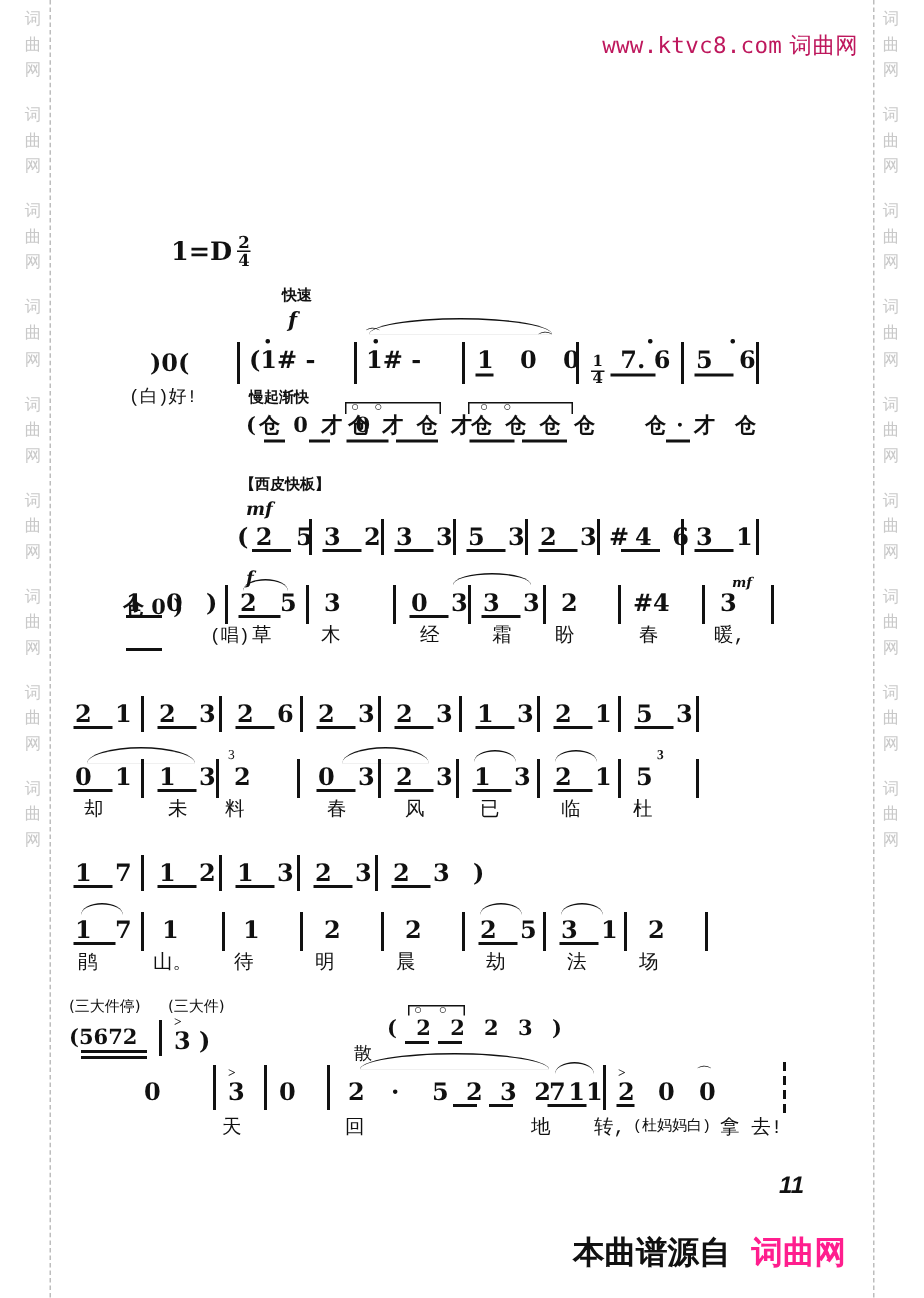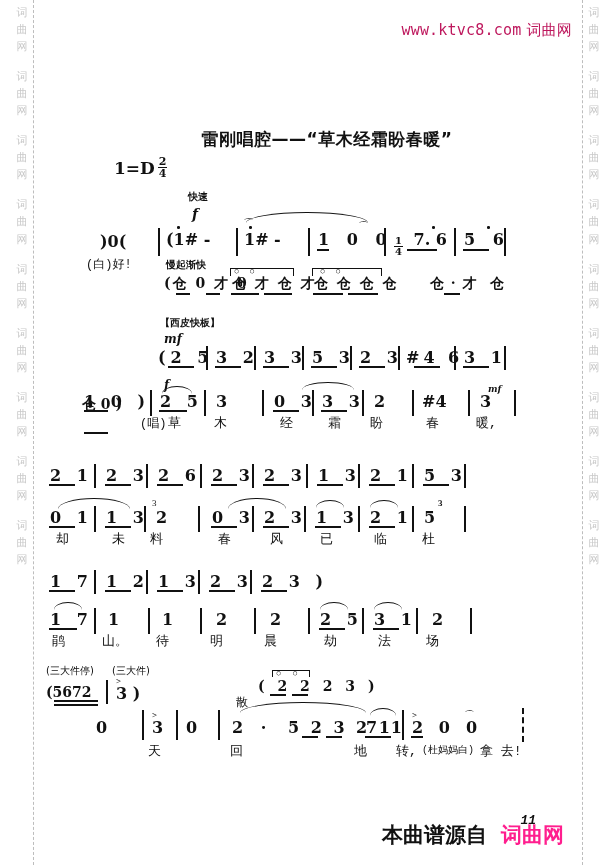--- a/index.html
+++ b/index.html
@@ -89,22 +89,22 @@
   
   .dot{position:absolute;width:2.6px;height:2.6px;background:#111;border-radius:50%;}
 
   
   .ferm{position:absolute;font-size:11px;font-family:"DejaVu Sans", sans-serif;}
 
   .lyric{position:absolute;font-family:Liberation Mono, monospace;font-size:13px;white-space:nowrap;}
   .lyric.small{font-size:10px;}
 
   .pageno{
-    position:absolute;right:40px;top:813px;
-    font-family:Liberation Mono, monospace;font-style:italic;font-weight:bold;font-size:13px;
+    position:absolute;right:40px;top:782px;
+    font-family:Liberation Sans, sans-serif;font-style:italic;font-weight:bold;font-size:16px;
   }
 
   
   .footer{
     position:absolute;left:0;right:0;bottom:16px;
     text-align:right;padding-right:52px;
     font-family:"DejaVu Sans", sans-serif;
     font-size:21px;font-weight:bold;
     z-index:4;
   }
@@ -210,21 +210,20 @@
   </div>
 <div class="rail-line left"></div>
 <div class="rail-line right"></div>
 
 <div class="topwm">
   <span>www.ktvc8.com</span><span class="cn">&nbsp;</span><span class="cn">词曲网</span>
 </div>
 
 <div class="sheet">
 
-  <div class="title cn">雷刚唱腔——“草木经霜盼春暖”</div>
 
   <div class="keysig">
     <span>1=D</span>
     <span class="frac">
       <span class="num">2</span>
       <span class="den">4</span>
     </span>
   </div>
 
   <div class="t cn b sm" style="left:148px;top:190px;">快速</div>

